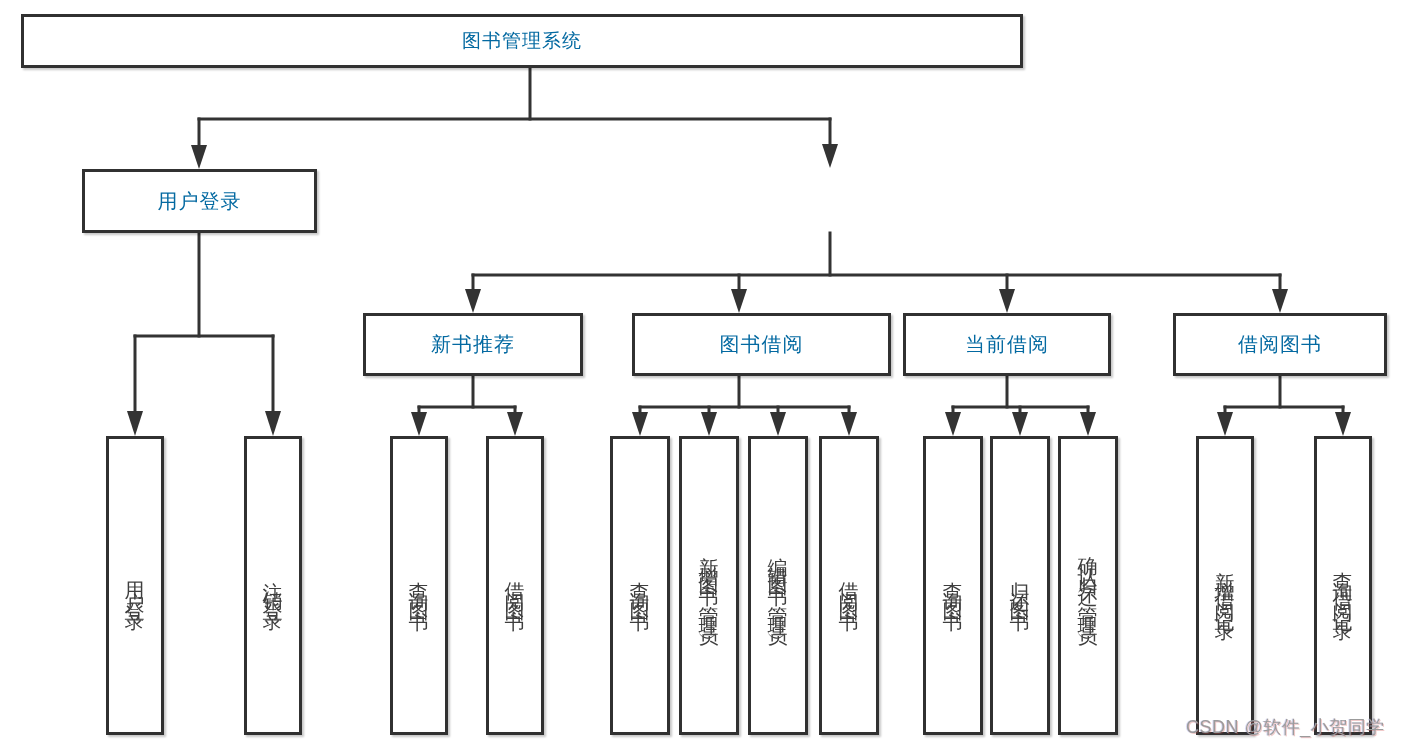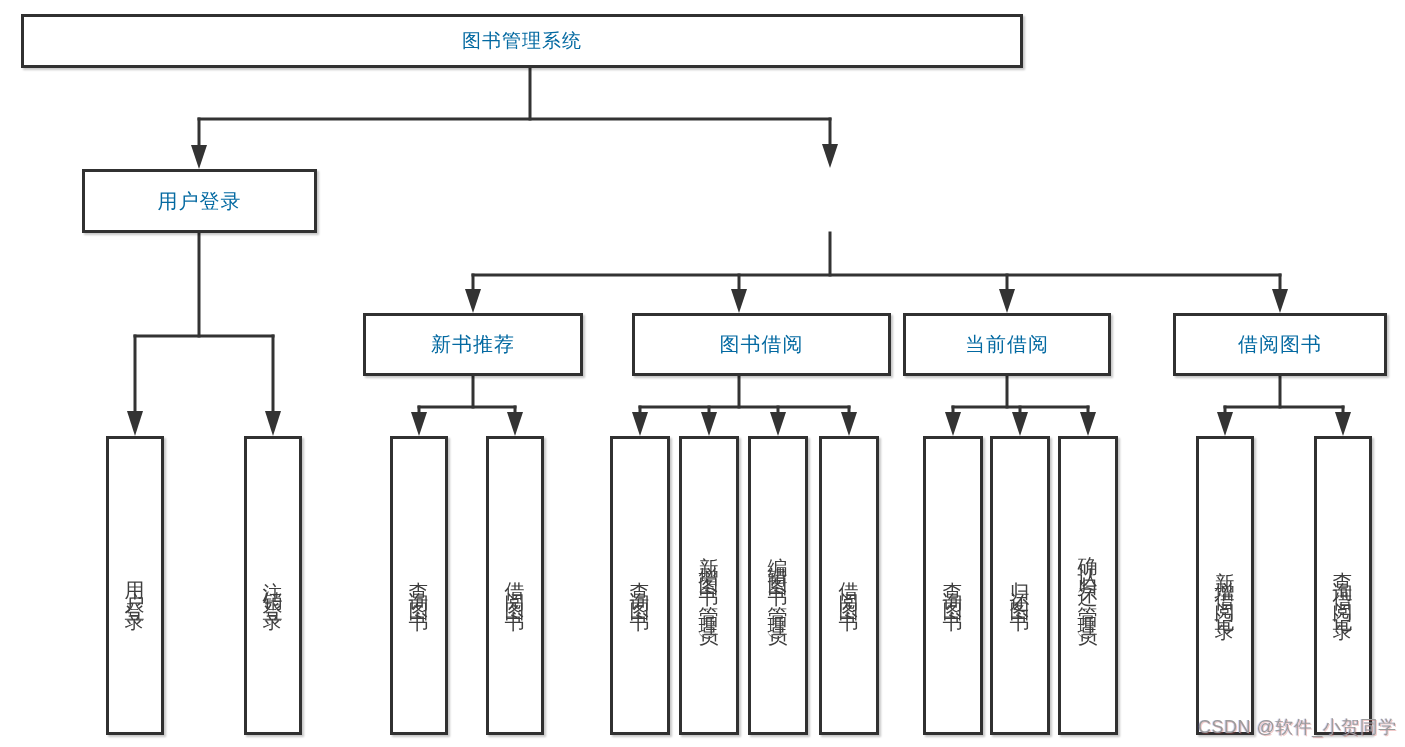--- a/index.html
+++ b/index.html
@@ -44,21 +44,20 @@
   #edges polygon{fill:#333333;stroke:none;}
   #watermark{
     position:absolute;
     left:1186px;top:715px;
     font-size:18px;
     letter-spacing:0.5px;
     color:#9b9b9b;
     text-shadow:1px 1px 0 rgba(210,80,80,0.30), -1px 0 0 rgba(90,90,210,0.22);
     z-index:3;
     white-space:nowrap;
-    margin-left:12px;
   }
 </style>
 </head>
 <body>
 
 <div id="canvas">
 
   <svg id="edges" width="1405" height="747">
 
     <g>

